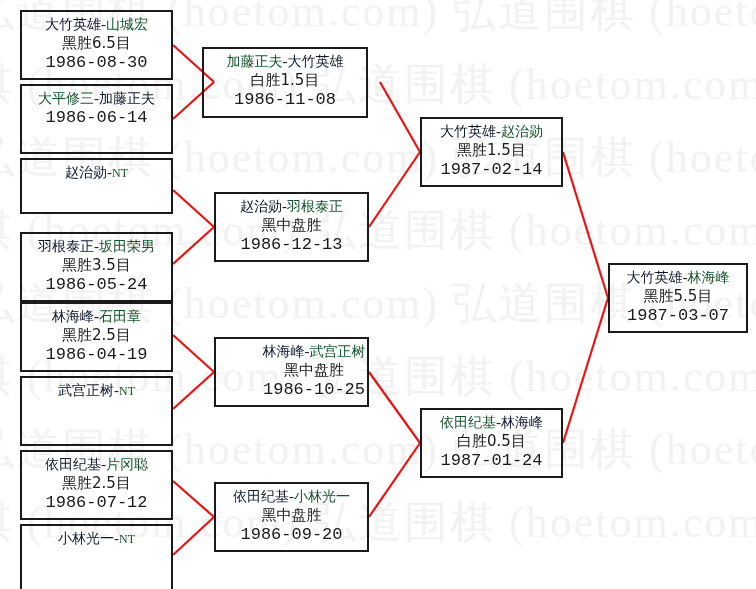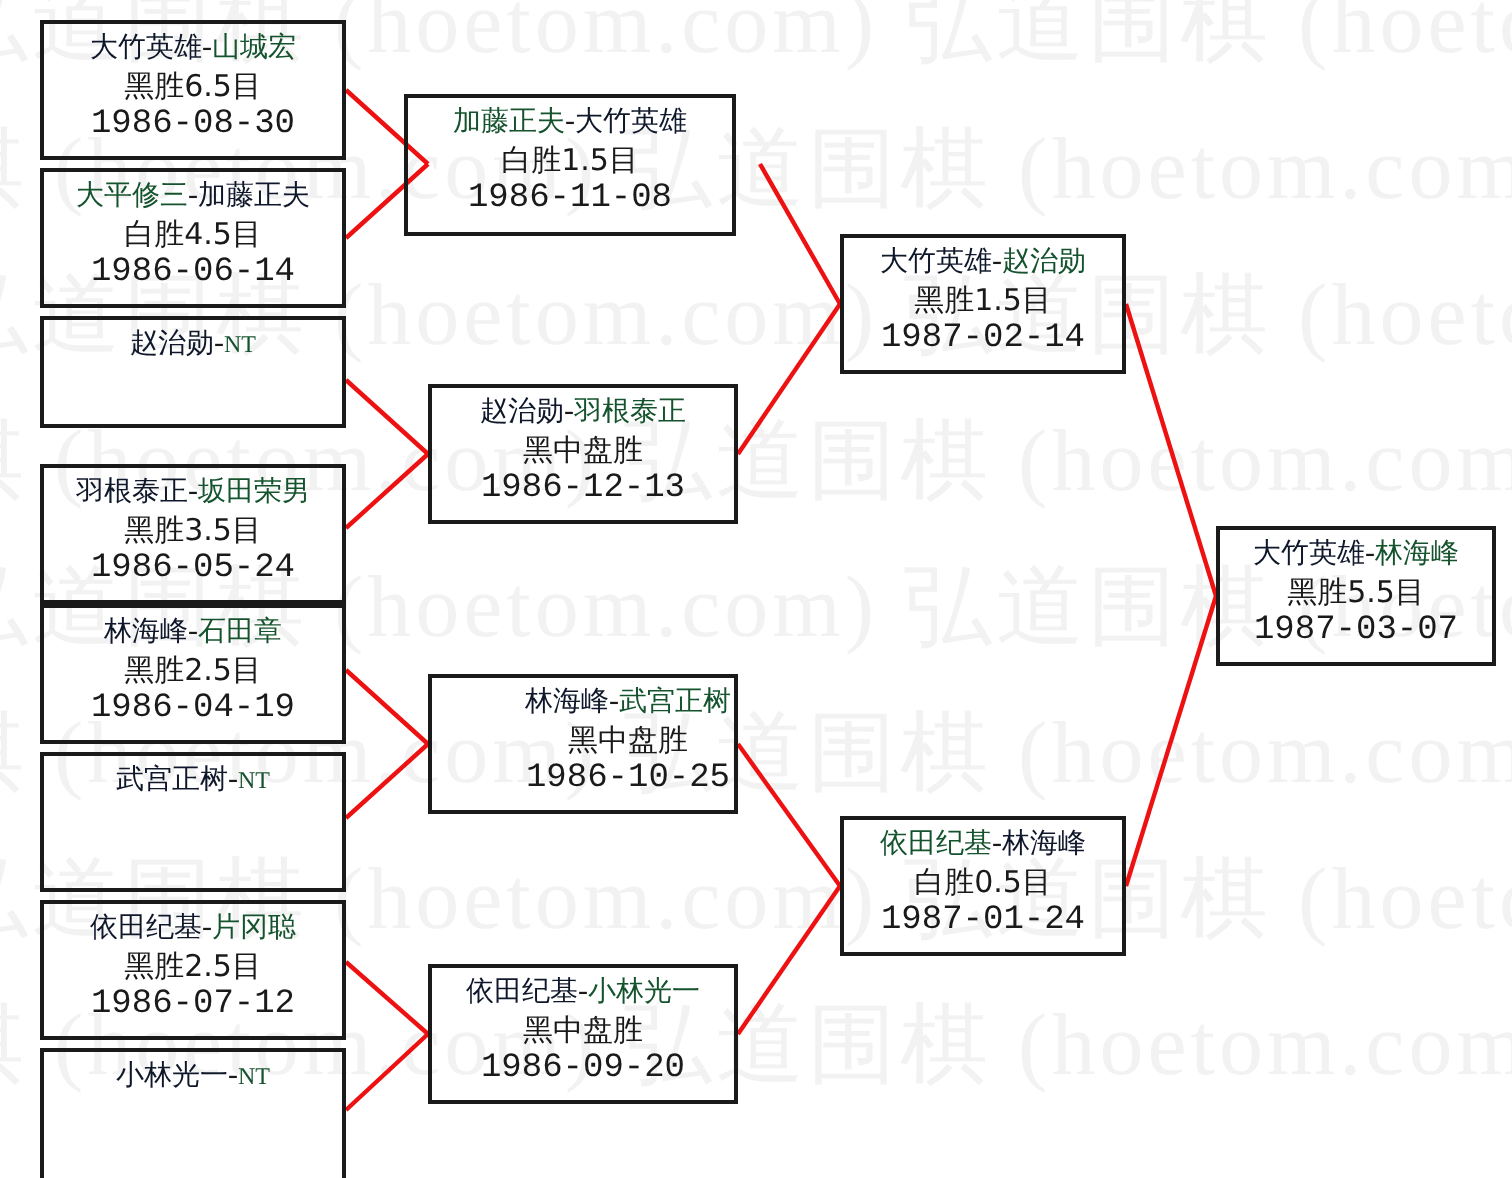--- a/index.html
+++ b/index.html
@@ -94,21 +94,20 @@
     </svg>
 
   <div id="nodes">
       <div class="node" style="left: 20px; top: 10px; width: 153px; height: 70px; border-color: rgb(26, 26, 26);">
         <span class="ln"><span class="cjk win">大竹英雄</span><span class="sep">-</span><span class="cjk lose">山城宏</span></span>
         <span class="ln cjk">黑胜6.5目</span>
         <span class="ln date">1986-08-30</span>
       </div>
       <div class="node" style="left: 20px; top: 84px; width: 153px; height: 70px; border-color: rgb(26, 26, 26);">
         <span class="ln"><span class="cjk lose">大平修三</span><span class="sep">-</span><span class="cjk win">加藤正夫</span></span>
-        <span class="ln cjk">白胜4.5目</span>
         <span class="ln date">1986-06-14</span>
       </div>
       <div class="node" style="left: 20px; top: 158px; width: 153px; height: 56px; border-color: rgb(26, 26, 26);">
         <span class="ln"><span class="cjk win">赵治勋</span><span class="sep">-</span><span class="nt lose">NT</span></span>
       </div>
       <div class="node" style="left: 20px; top: 232px; width: 153px; height: 70px; border-color: rgb(26, 26, 26);">
         <span class="ln"><span class="cjk win">羽根泰正</span><span class="sep">-</span><span class="cjk lose">坂田荣男</span></span>
         <span class="ln cjk">黑胜3.5目</span>
         <span class="ln date">1986-05-24</span>
       </div>

